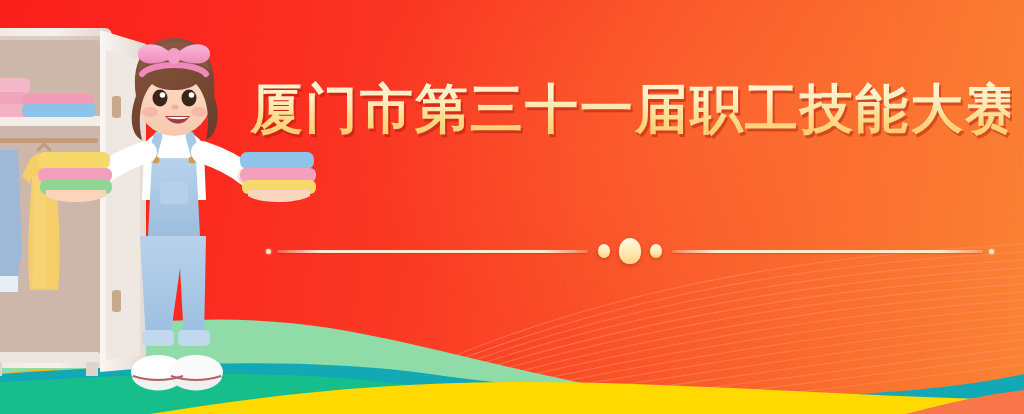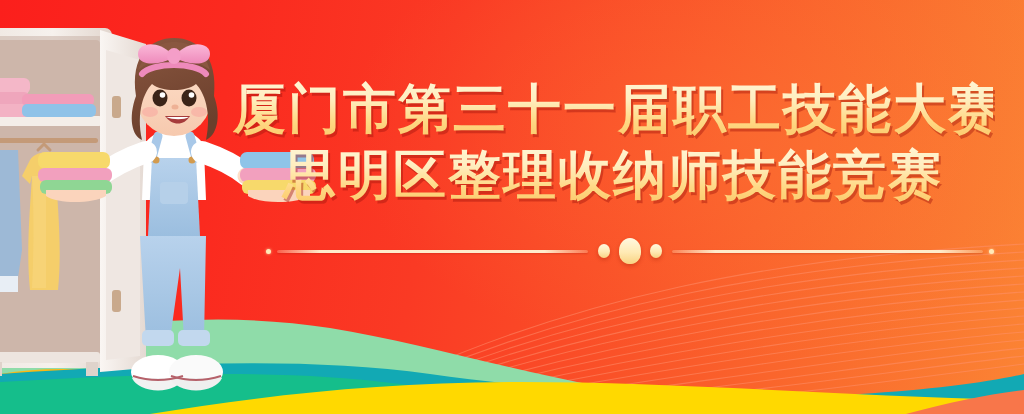--- a/index.html
+++ b/index.html
@@ -54,21 +54,21 @@
   .illo {
     position: absolute;
     left: 0; top: 0;
     width: 340px; height: 414px;
   }
   .illo svg { display:block; width: 340px; height: 414px; }
 
   
   .title-block {
     position: absolute;
-    left: 233px; top: 78px;
+    left: 250px; top: 78px;
     width: 760px;
   }
   .title-line {
     font-family: "Liberation Sans", sans-serif;
     font-weight: bold;
     font-size: 53px;
     line-height: 62px;
     letter-spacing: 2px;
     text-align: center;
     white-space: nowrap;
@@ -313,21 +313,20 @@
         <rect x="240" y="152" width="74" height="17" rx="7" fill="#8FC4E8"></rect>
         <rect x="240" y="168" width="76" height="14" rx="6" fill="#F2A0BE"></rect>
         <rect x="242" y="180" width="74" height="14" rx="6" fill="#F7D96B"></rect>
         <path d="M248,196 C260,204 296,204 310,196 L310,190 L248,190 Z" fill="#FBD4BC"></path>
       </g>
     </svg>
   </div>
 
   <div class="title-block">
     <div class="title-line">厦门市第三十一届职工技能大赛</div>
-    <div class="title-line second">思明区整理收纳师技能竞赛</div>
   </div>
 
   <div class="divider">
     <span class="div-dot-end"></span>
     <span class="div-rule"></span>
     <span class="div-gems">
       <span class="gem small"></span>
       <span class="gem big"></span>
       <span class="gem small"></span>
     </span>

